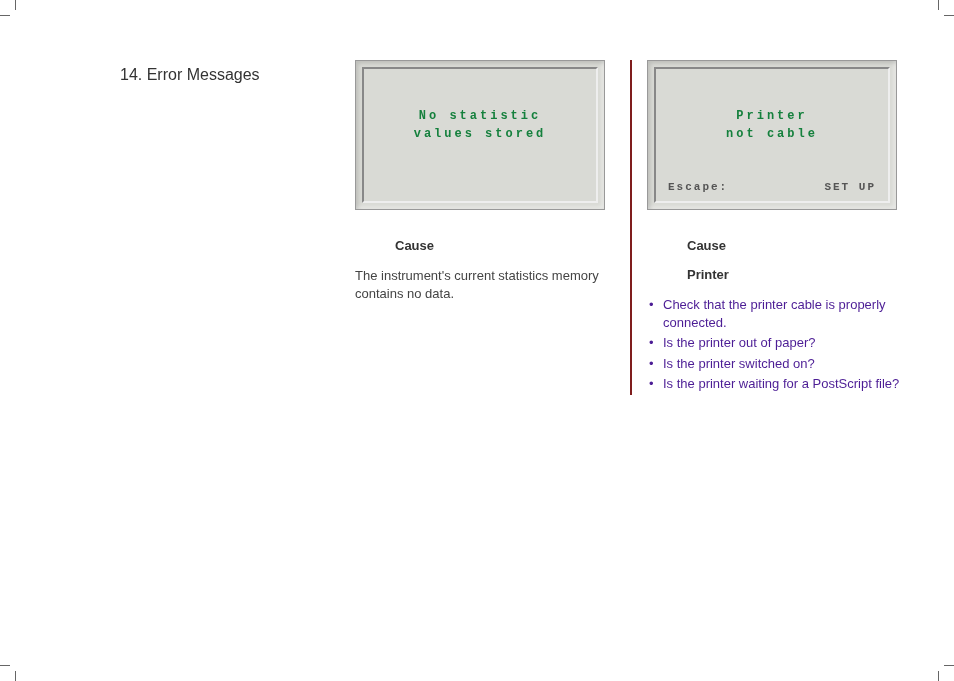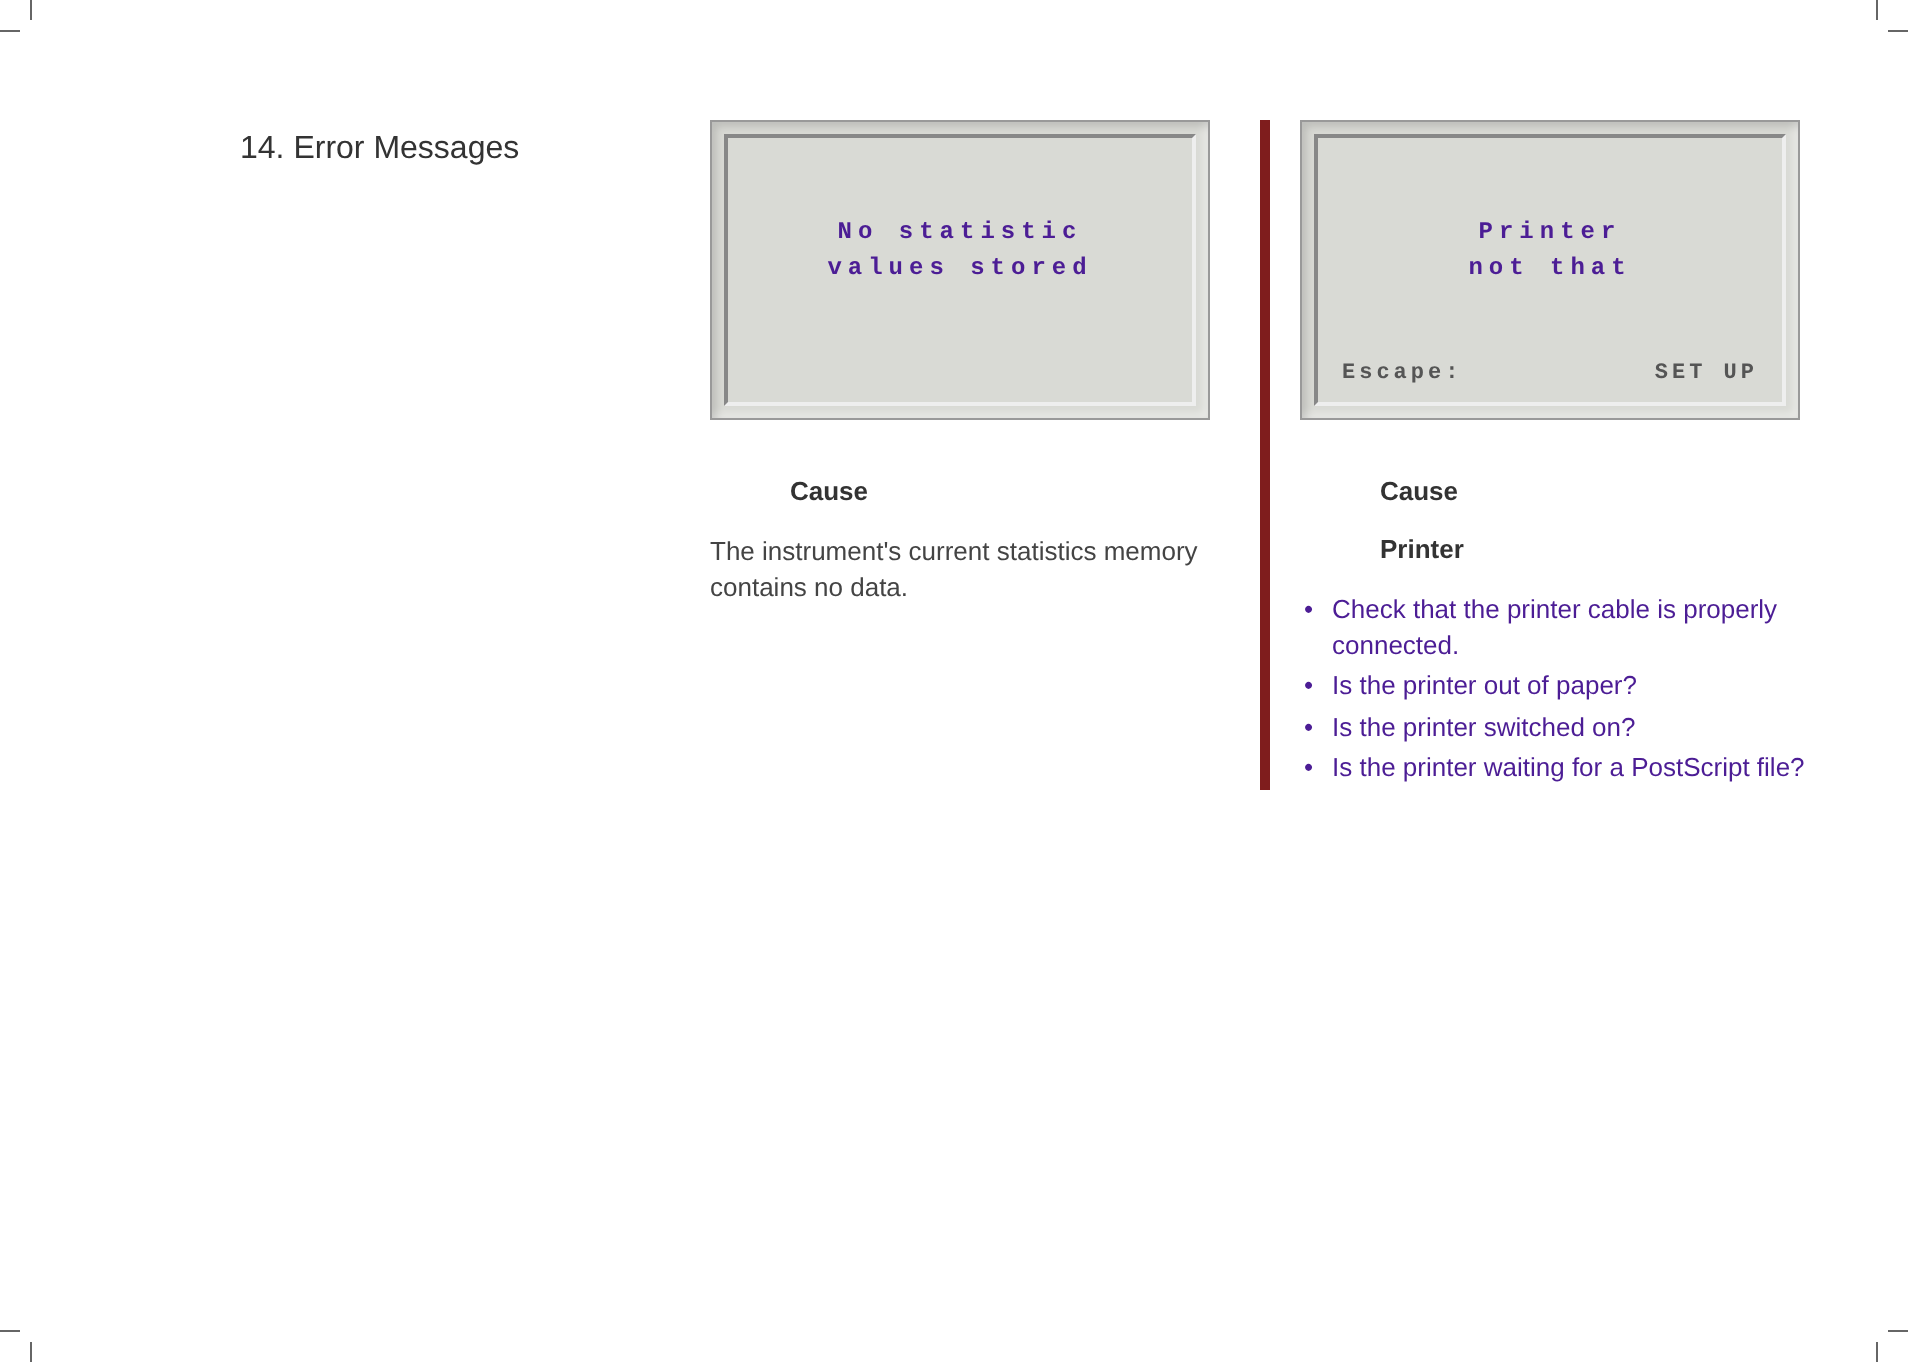--- a/index.html
+++ b/index.html
@@ -31,21 +31,21 @@
     .columns {
       display: flex;
       gap: 0;
       flex: 1;
     }
     .column {
       width: 275px;
       padding: 0 15px 0 0;
     }
     .column + .column {
-      border-left: 5px solid #7f1d1d;
+      border-left: 2px solid #7f1d1d;
       padding-left: 15px;
       padding-right: 0;
     }
     .lcd {
       width: 250px;
       height: 150px;
       background: #d9dad5;
       border: 1px solid #999;
       position: relative;
       margin-bottom: 28px;
@@ -62,21 +62,21 @@
       border-bottom: 2px solid #eee;
       border-right: 2px solid #eee;
       display: flex;
       flex-direction: column;
       padding: 10px 12px 8px 12px;
     }
     .lcd-text {
       font-family: "Courier New", monospace;
       font-size: 12px;
       font-weight: bold;
-      color: #4c1d95;
+      color: #15803d;
       letter-spacing: 3px;
       text-align: center;
       line-height: 1.5;
       padding-top: 28px;
     }
     .lcd-text-top {
       padding-top: 28px;
     }
     .lcd-bottom {
       margin-top: auto;
@@ -178,21 +178,21 @@
       </div>
       <div class="subheading">Cause</div>
       <div class="body-text">The instrument's current statistics memory contains no data.</div>
     </div>
 
     <div class="column">
       <div class="lcd">
         <div class="lcd-inner">
           <div class="lcd-text lcd-text-top">
             <div>Printer</div>
-            <div>not that</div>
+            <div>not cable</div>
           </div>
           <div class="lcd-bottom">
             <span>Escape:</span>
             <span>SET UP</span>
           </div>
         </div>
       </div>
       <div class="subheading">Cause</div>
       <div class="subheading">Printer</div>
       <ul class="solution-list">

